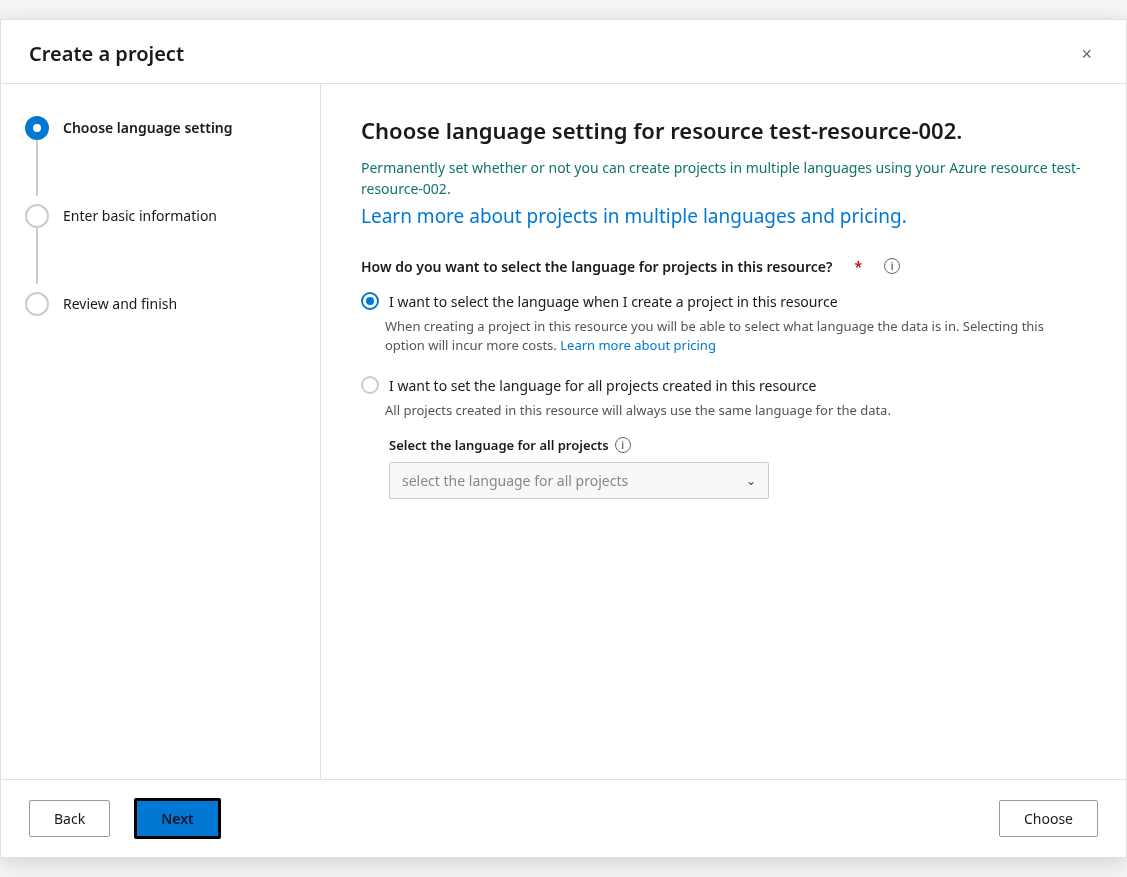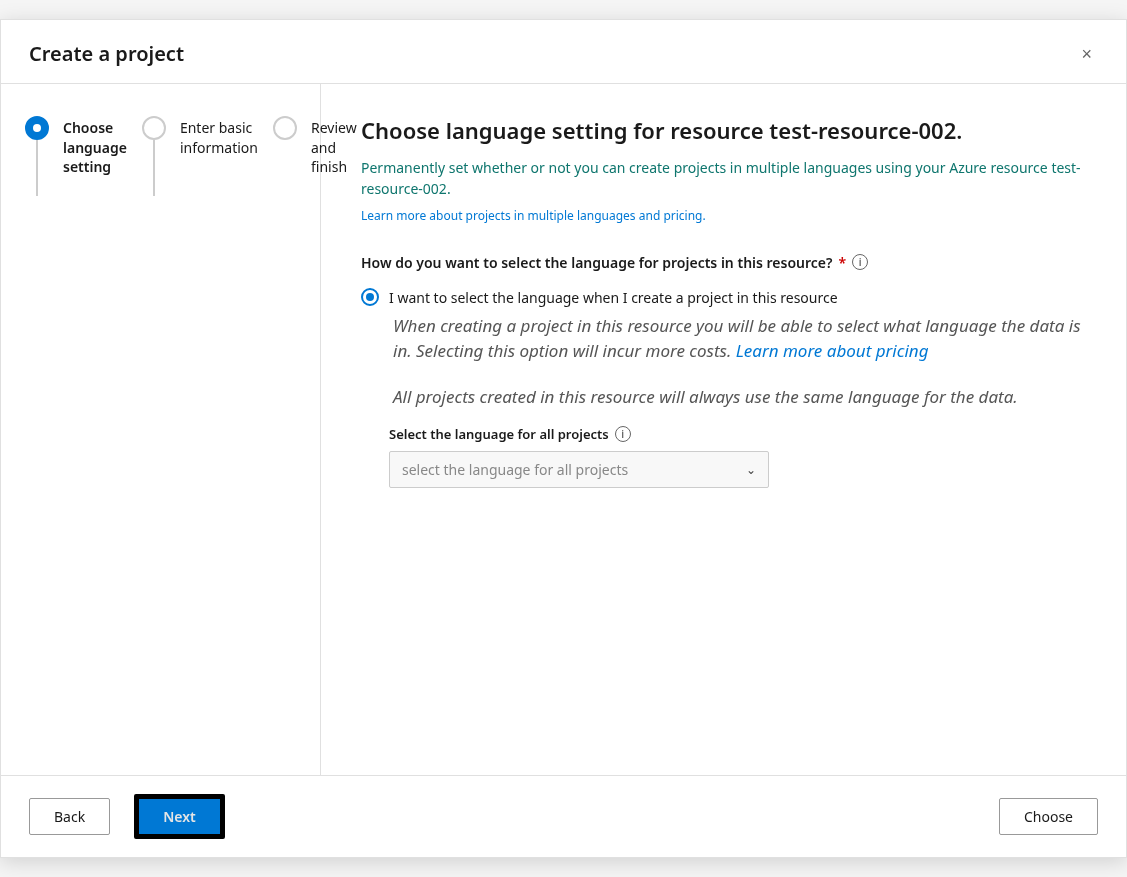--- a/index.html
+++ b/index.html
@@ -47,22 +47,22 @@
       flex: 1;
       overflow: hidden;
     }
     
     .wizard-sidebar {
       width: 320px;
       min-width: 320px;
       padding: 32px 24px;
       border-right: 1px solid #e0e0e0;
       display: flex;
-      flex-direction: row;
-      gap: 15px;
+      flex-direction: column;
+      gap: 8px;
     }
     .wizard-step {
       display: flex;
       align-items: flex-start;
       gap: 14px;
       position: relative;
     }
     .step-connector-wrapper {
       display: flex;
       flex-direction: column;
@@ -120,31 +120,31 @@
     }
     .section-desc {
       font-size: 14px;
       color: #0f766e;
       line-height: 1.5;
       margin-bottom: 4px;
     }
     .section-link {
       color: #0078d4;
       text-decoration: none;
-      font-size: 12px;
+      font-size: 19px;
     }
     .question-label {
       font-size: 14px;
       font-weight: 600;
       color: #1a1a1a;
       margin-top: 28px;
       margin-bottom: 16px;
       display: flex;
       align-items: center;
-      gap: 6px;
+      gap: 22px;
     }
     .required-star { color: #c00; }
     .info-icon {
       display: inline-flex;
       align-items: center;
       justify-content: center;
       width: 16px;
       height: 16px;
       border-radius: 50%;
       border: 1px solid #666;
@@ -184,26 +184,25 @@
       width: 8px;
       height: 8px;
       border-radius: 50%;
       background: #0078d4;
     }
     .radio-label {
       font-size: 14px;
       color: #1a1a1a;
     }
     .radio-description {
-      font-size: 17px;
+      font-size: 13px;
       color: #555;
       line-height: 1.5;
       margin-top: 6px;
-      margin-left: 32px;
-      font-style: italic;
+      margin-left: 24px;
     }
     .radio-description .inline-link {
       color: #0078d4;
       text-decoration: none;
     }
     
     .sub-label {
       font-size: 13px;
       font-weight: 600;
       color: #1a1a1a;
@@ -251,22 +250,22 @@
       cursor: pointer;
       font-family: inherit;
     }
     .btn-outline {
       background: #fff;
       border: 1px solid #999;
       color: #1a1a1a;
     }
     .btn-primary {
       background: #0078d4;
-      border: 5px solid #000000;
-      color: #e5e5e5;
+      border: 3px solid #000000;
+      color: #0f172a;
       font-weight: 600;
     }
     .footer-spacer { flex: 1; }
   </style>
 </head>
 <body>
 
 <div class="dialog">
 
   <div class="dialog-header">
@@ -321,20 +320,24 @@
           <span class="radio-label">I want to select the language when I create a project in this resource</span>
         </div>
         <div class="radio-description">
           <span>When creating a project in this resource you will be able to select what language the data is in. Selecting this option will incur more costs.</span>
           <a class="inline-link" href="#">Learn more about pricing</a>
         </div>
       </div>
 
       
       <div class="radio-option">
+        <div class="radio-row">
+          <div class="radio-input"></div>
+          <span class="radio-label">I want to set the language for all projects created in this resource</span>
+        </div>
         <div class="radio-description">
           <span>All projects created in this resource will always use the same language for the data.</span>
         </div>
         <div class="sub-label">
           <span>Select the language for all projects</span>
           <i class="info-icon">i</i>
         </div>
         <div class="dropdown">
           <span class="dropdown-placeholder">select the language for all projects</span>
           <span class="dropdown-arrow">⌄</span>

